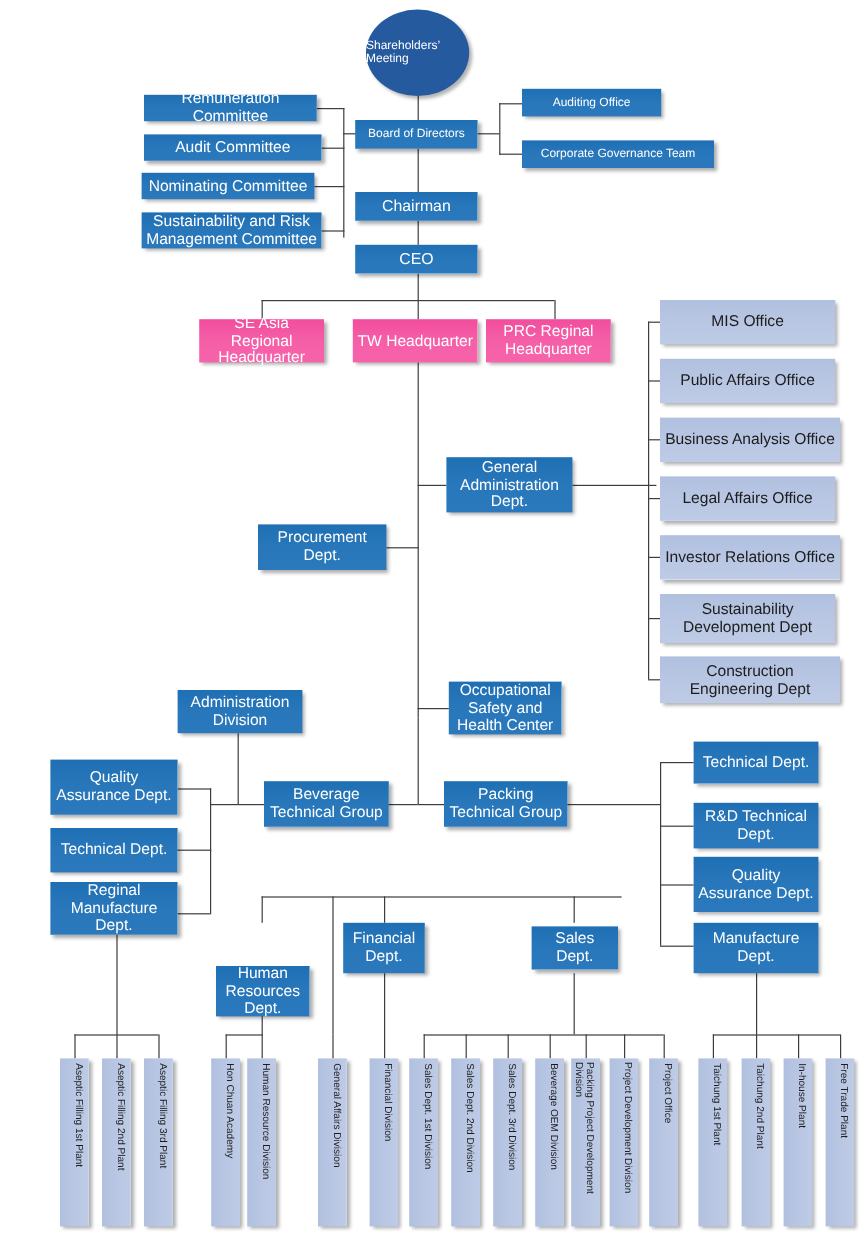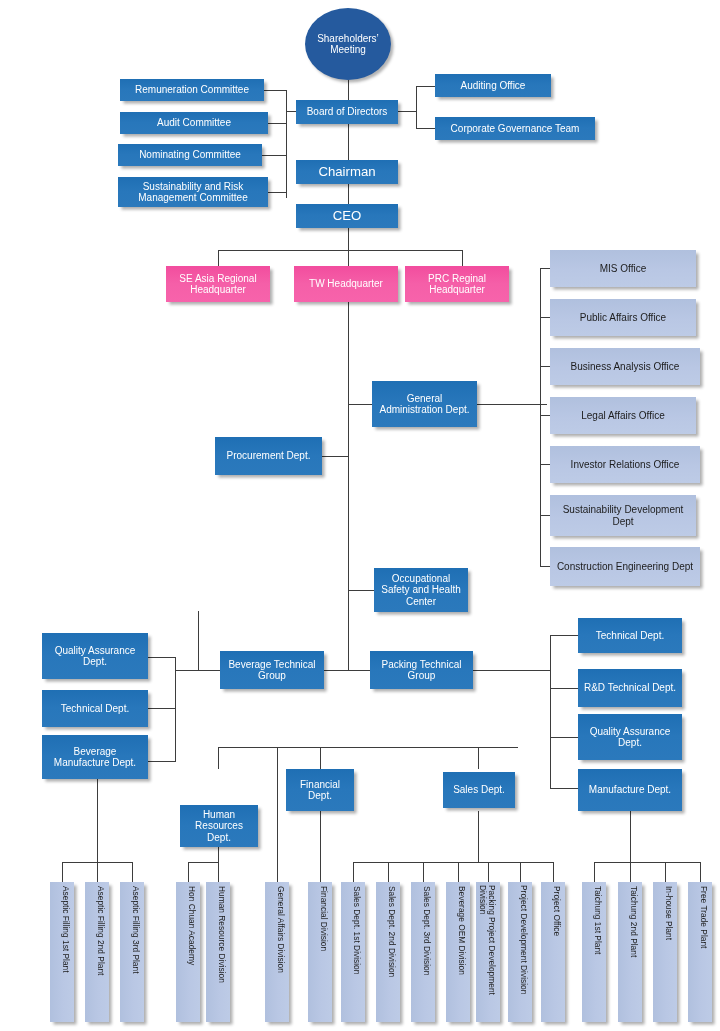--- a/index.html
+++ b/index.html
@@ -45,21 +45,21 @@
     color:#1c1c1c;
   }
   .circle{
     position:absolute;
     border-radius:50%;
     background:#255a9e;
     color:#ffffff;
     display:flex;
     align-items:center;
     justify-content:center;
-    text-align:center;
+    text-align:left;
     line-height:1.15;
     box-shadow:2.5px 2.5px 3px rgba(0,0,0,0.30);
     z-index:3;
   }
   
   .vnode{
     position:absolute;
     box-sizing:border-box;
     background:linear-gradient(to right,#b0c0de 0%,#b9c7e4 55%,#bdcbe6 100%);
     color:#1c1c1c;
@@ -70,21 +70,21 @@
   .vnode span{
     display:block;
     position:absolute;
     transform-origin:left top;
     transform:rotate(90deg);
     white-space:normal;
     line-height:1.08;
     text-align:left;
   }
   .f8{font-size:8.4px;}
-  .f9{font-size:10px;}
+  .f9{font-size:13px;}
   .f10{font-size:10px;}
   .f13{font-size:13.2px;}
 </style>
 </head>
 <body>
 
 <div id="chart">
 
   <div class="ln lnv" style="left:348px;top:80px;height:20px;"></div>
 
@@ -252,35 +252,38 @@
 
   <div class="node blue f9" style="left:372px;top:381px;width:105px;height:46px;">
     <span>General Administration Dept.</span>
   </div>
   <div class="node blue f9" style="left:215px;top:437px;width:107px;height:38px;">
     <span>Procurement Dept.</span>
   </div>
   <div class="node blue f9" style="left:374px;top:568px;width:94px;height:44px;">
     <span>Occupational Safety and Health Center</span>
   </div>
+  <div class="node blue f9" style="left:148px;top:575px;width:104px;height:36px;">
+    <span>Administration Division</span>
+  </div>
   <div class="node blue f9" style="left:220px;top:651px;width:104px;height:38px;">
     <span>Beverage Technical Group</span>
   </div>
   <div class="node blue f9" style="left:370px;top:651px;width:103px;height:38px;">
     <span>Packing Technical Group</span>
   </div>
 
   <div class="node blue f9" style="left:42px;top:633px;width:106px;height:46px;">
     <span>Quality Assurance Dept.</span>
   </div>
   <div class="node blue f9" style="left:42px;top:690px;width:106px;height:37px;">
     <span>Technical Dept.</span>
   </div>
   <div class="node blue f9" style="left:42px;top:735px;width:106px;height:44px;">
-    <span>Beverage Manufacture Dept.</span>
+    <span>Reginal Manufacture Dept.</span>
   </div>
 
   <div class="node blue f9" style="left:578px;top:618px;width:104px;height:35px;">
     <span>Technical Dept.</span>
   </div>
   <div class="node blue f9" style="left:578px;top:669px;width:104px;height:38px;">
     <span>R&amp;D Technical Dept.</span>
   </div>
   <div class="node blue f9" style="left:578px;top:714px;width:104px;height:46px;">
     <span>Quality Assurance Dept.</span>

